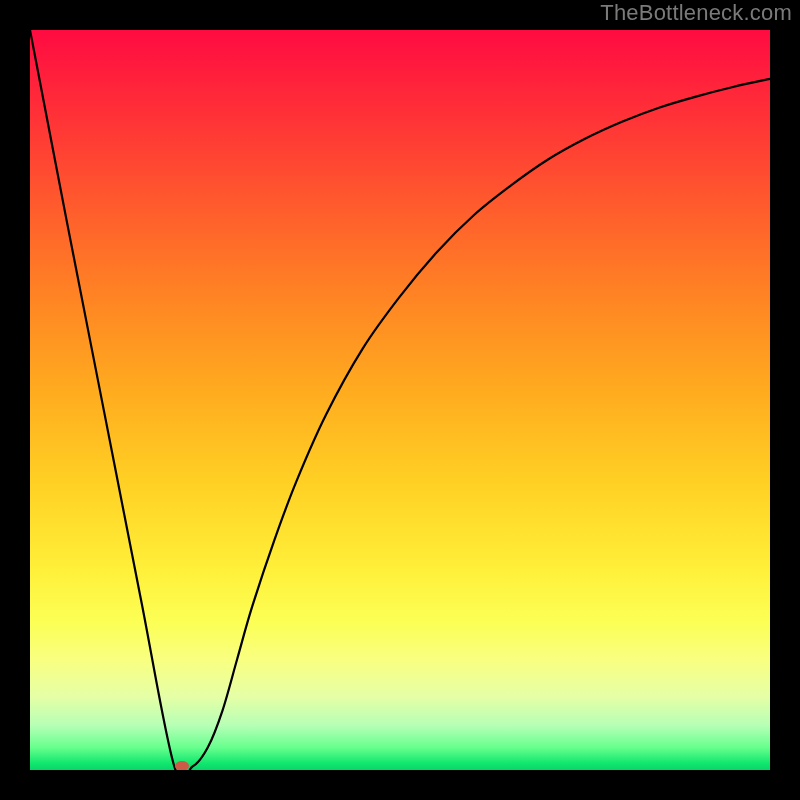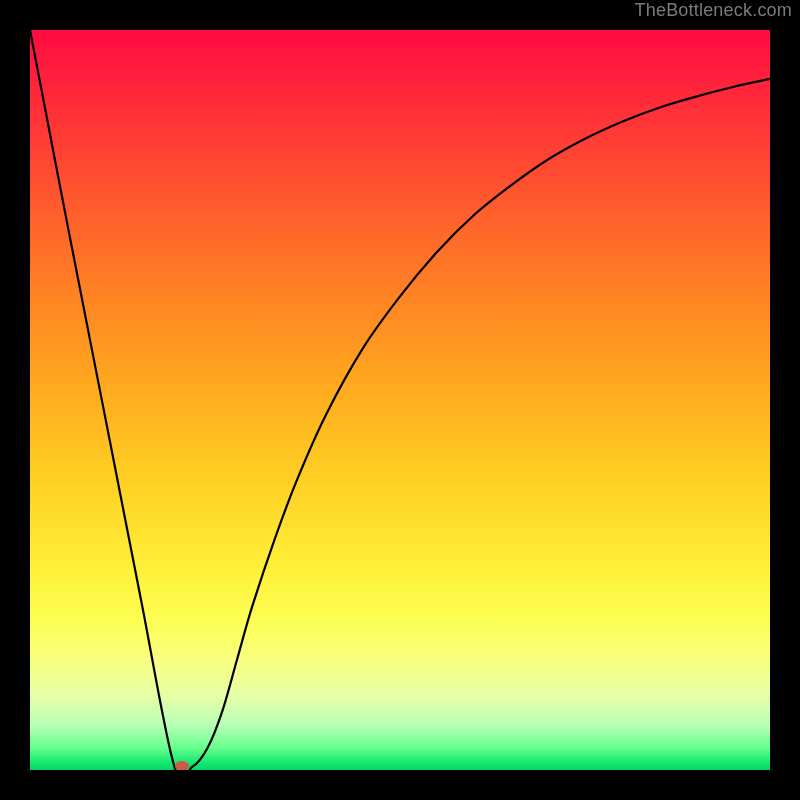--- a/index.html
+++ b/index.html
@@ -15,21 +15,21 @@
     position: relative;
     width: 800px;
     height: 800px;
     background: #000;
   }
   .watermark {
     position: absolute;
     top: 0;
     right: 8px;
     color: #7a7a7a;
-    font-size: 18px;
+    font-size: 22px;
     font-weight: 400;
     letter-spacing: 0.2px;
     z-index: 5;
   }
   .plot {
     position: absolute;
     left: 30px;
     top: 30px;
     width: 740px;
     height: 740px;

